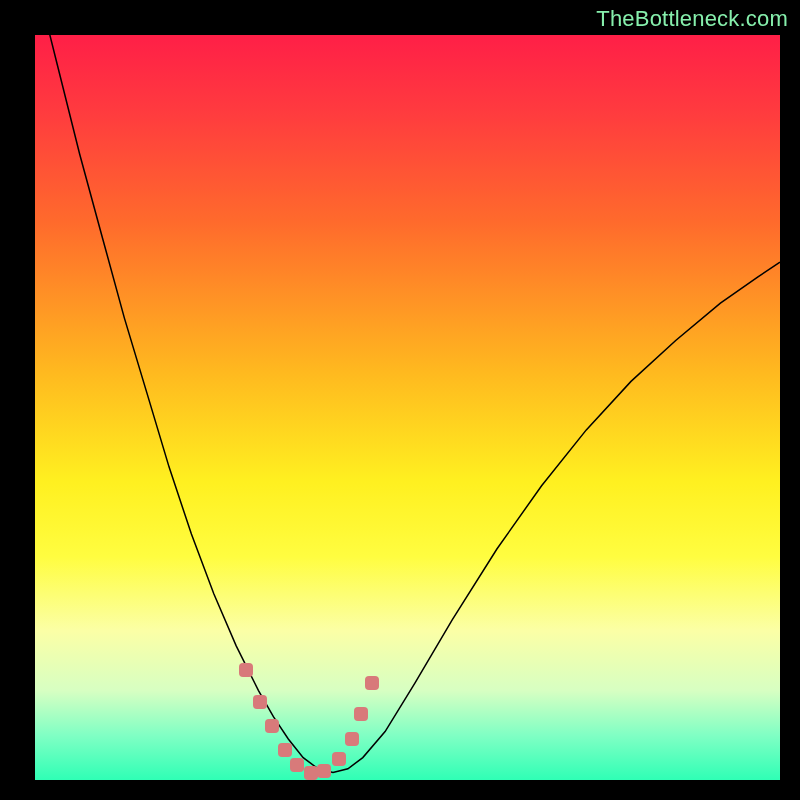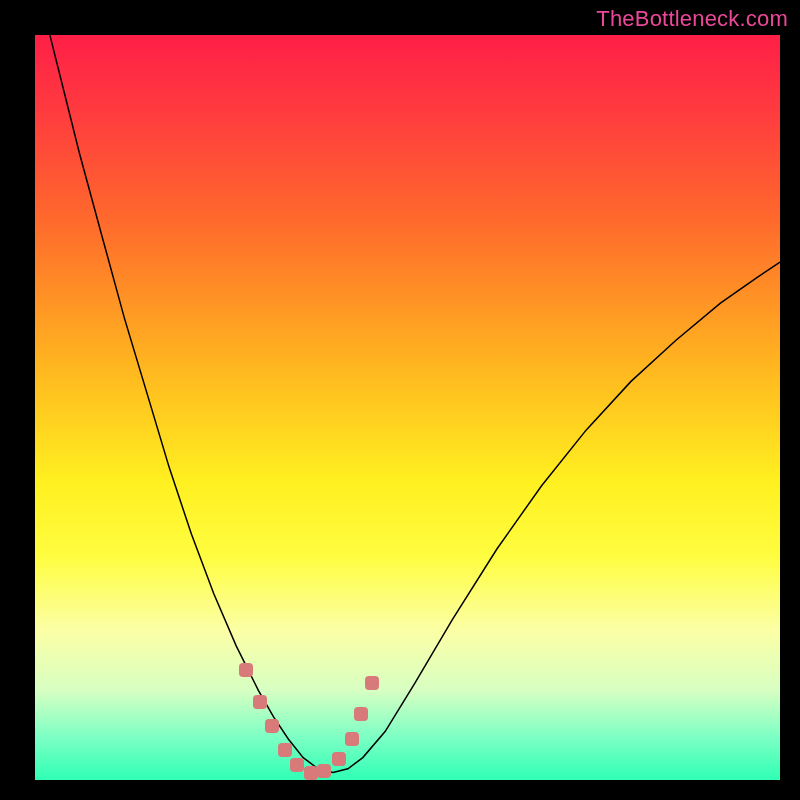--- a/index.html
+++ b/index.html
@@ -23,21 +23,21 @@
       #2fffb5 100%);
   }
   .curve{position:absolute;left:0;top:0;width:745px;height:745px;}
   .marker{position:absolute;width:14px;height:14px;border-radius:4px;background:#d87a7a;transform:translate(-7px,-7px);}
   .watermark{
     position:absolute;
     top:6px;
     right:12px;
     font-family:Arial, Helvetica, sans-serif;
     font-size:22px;
-    color:#ec4899;
+    color:#86efac;
     letter-spacing:0.2px;
   }
 </style>
 </head>
 <body>
 <div class="frame">
   <div class="plot-area">
     <svg class="curve" viewBox="0 0 745 745" preserveAspectRatio="none">
       <path id="curve-path" fill="none" stroke="#000" stroke-width="1.5" d="M0.0 -59.6 L22.3 29.8 L44.7 119.2 L67.0 201.2 L89.4 283.1 L111.8 357.6 L134.1 432.1 L156.4 499.1 L178.8 558.8 L201.2 610.9 L223.5 655.6 L238.4 681.7 L253.3 704.0 L268.2 722.6 L283.1 733.8 L298.0 737.5 L312.9 733.8 L327.8 722.6 L350.1 696.6 L379.9 648.1 L417.2 584.8 L461.9 514.0 L506.6 450.7 L551.3 394.9 L596.0 346.4 L640.7 305.5 L685.4 268.2 L722.6 242.1 L745.0 227.2"></path>
     </svg>

